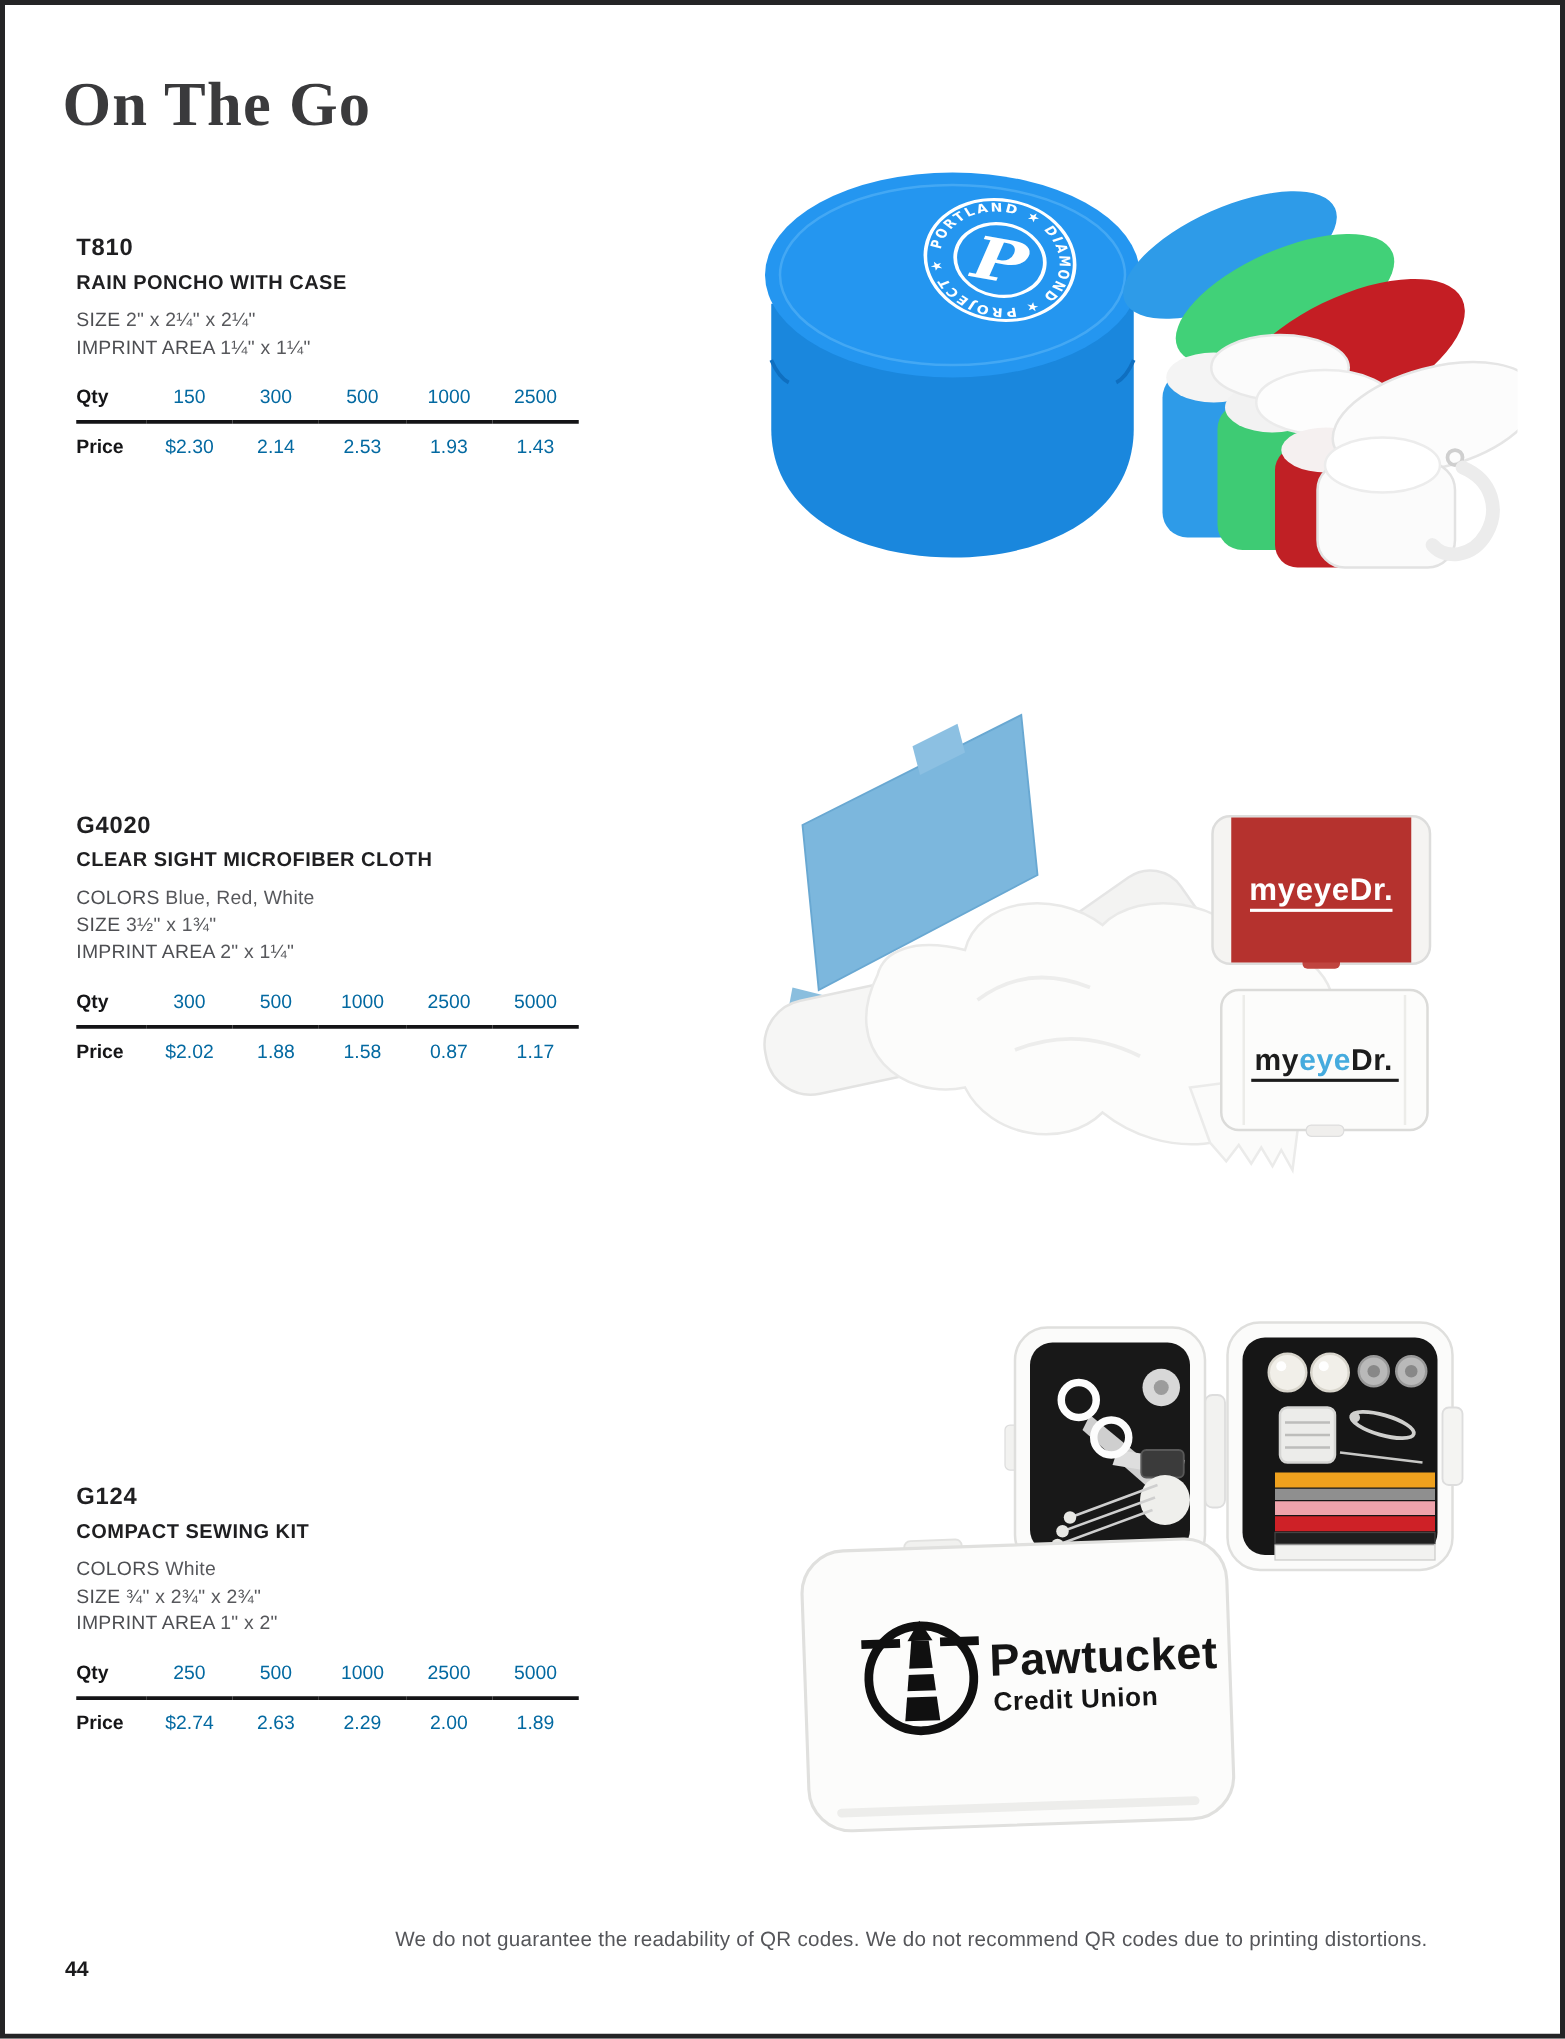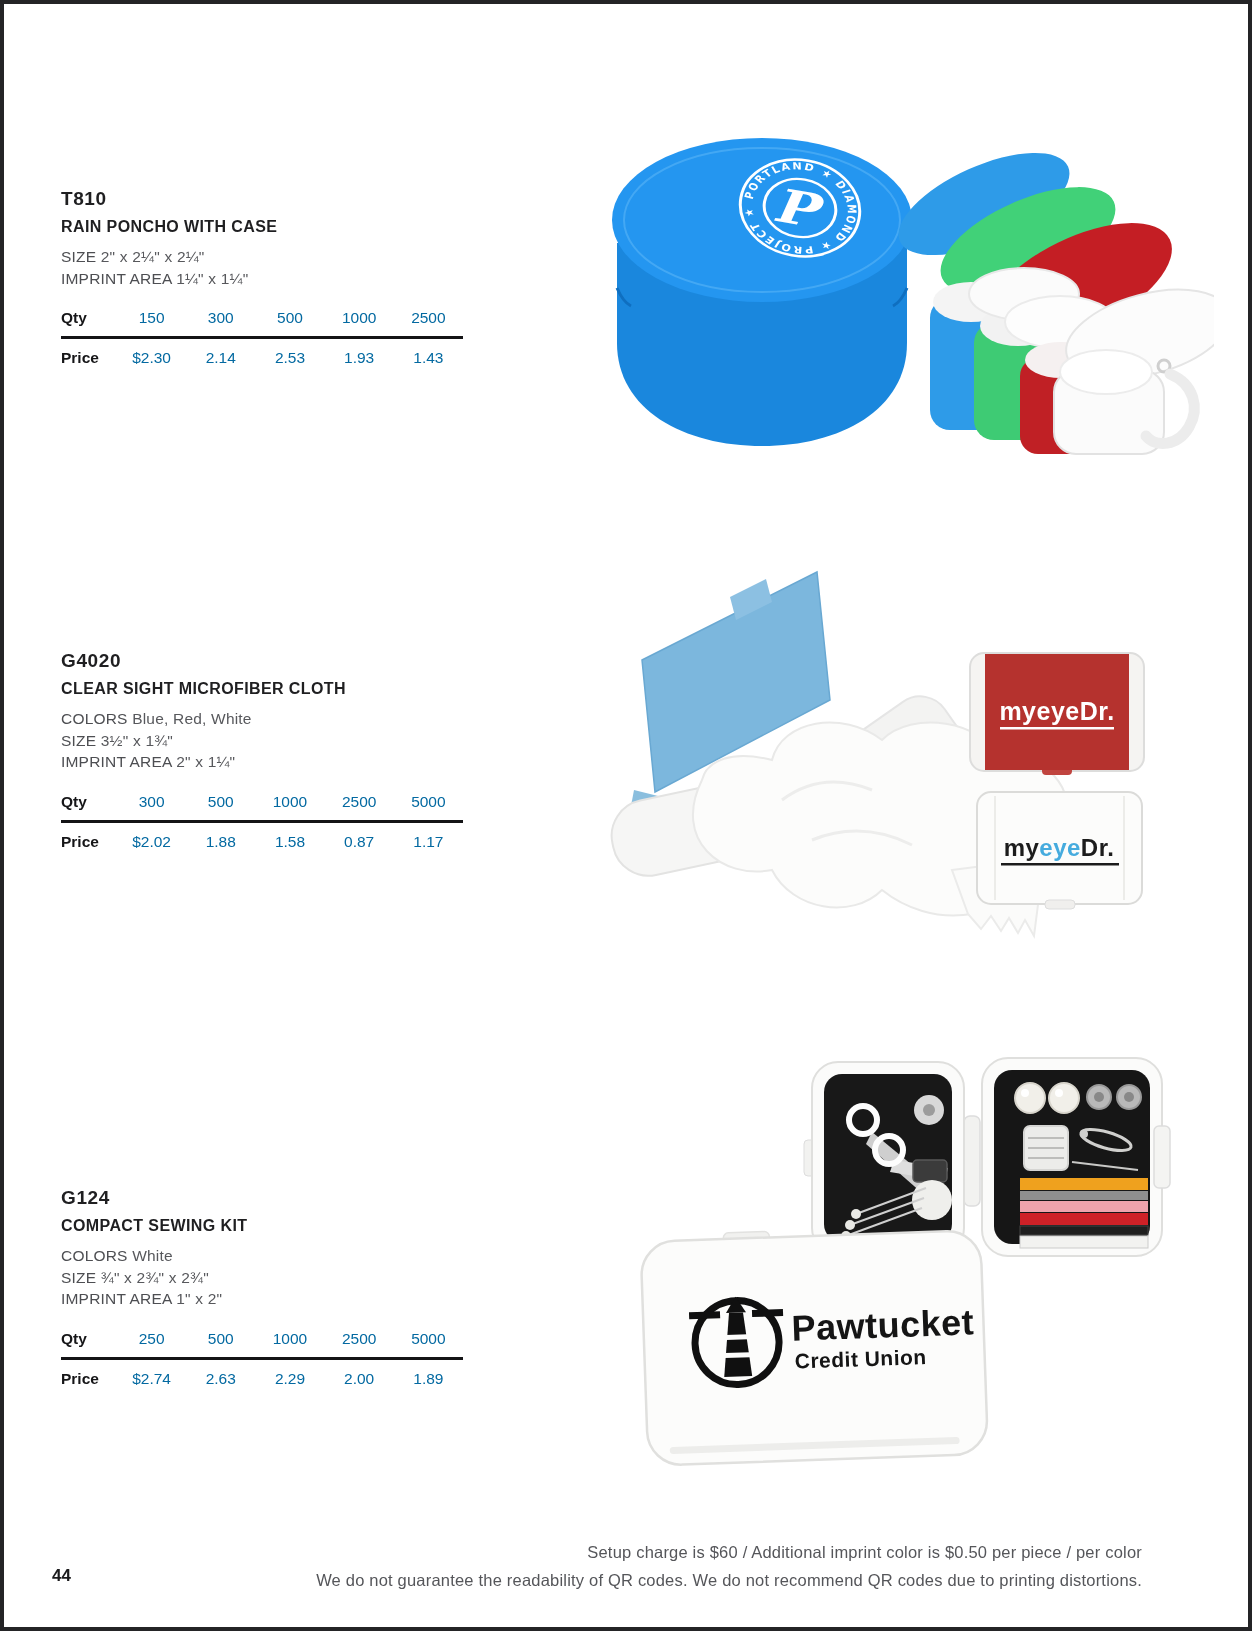--- a/index.html
+++ b/index.html
@@ -32,20 +32,21 @@
     position:absolute; right:106px; top:1534px; text-align:right;
     font-size:16.5px; color:#55565a; line-height:28px; letter-spacing:.2px;
   }
   .pagenum{position:absolute; left:48px; top:1562px; font-size:17px; font-weight:700; color:#1b1b1d;}
 </style>
 </head>
 <body>
 
 <div class="page">
 
+  <div class="title">On The Go</div>
 
   <div class="section" style="top:184px;">
     <div class="sku">T810</div>
     <div class="pname">RAIN PONCHO WITH CASE</div>
     <div class="specs">
       <div><span class="spec-label">SIZE</span> <span>2" x 2¼" x 2¼"</span></div>
       <div><span class="spec-label">IMPRINT AREA</span> <span>1¼" x 1¼"</span></div>
     </div>
     <table class="price-table">
       <tbody>
@@ -279,18 +280,17 @@
           <rect x="94" y="292" width="22" height="5" fill="#fcfcfb"></rect>
           <rect x="92" y="310" width="26" height="5" fill="#fcfcfb"></rect>
         </g>
         <text x="160" y="300" font-weight="700" font-size="36" fill="#151515" letter-spacing="0.5">Pawtucket</text>
         <text x="162" y="328" font-weight="700" font-size="21" fill="#151515" letter-spacing="0.5">Credit Union</text>
       </g>
     </svg>
   </div>
 
   <div class="footer">
-    <div>Setup charge is $60 / Additional imprint color is $0.50 per piece / per color</div>
     <div>We do not guarantee the readability of QR codes. We do not recommend QR codes due to printing distortions.</div>
   </div>
   <div class="pagenum">44</div>
 
 </div>
 
 </body></html>

